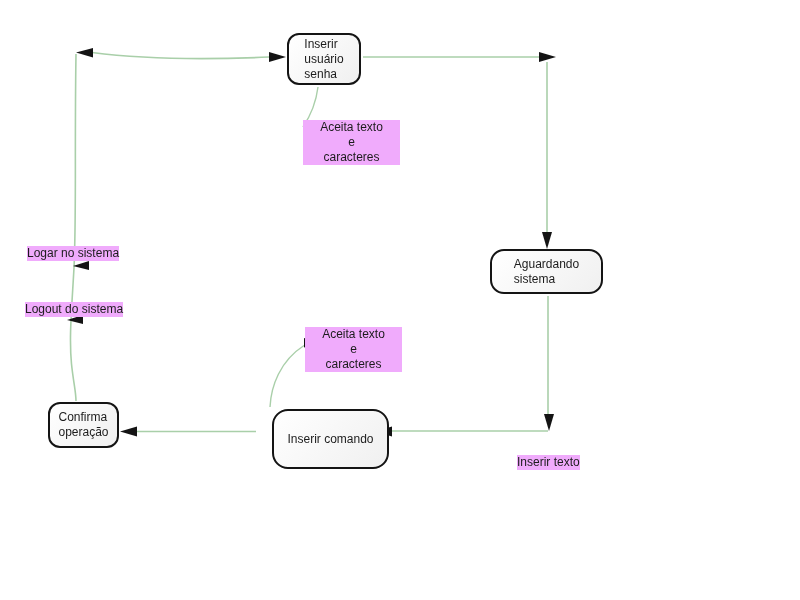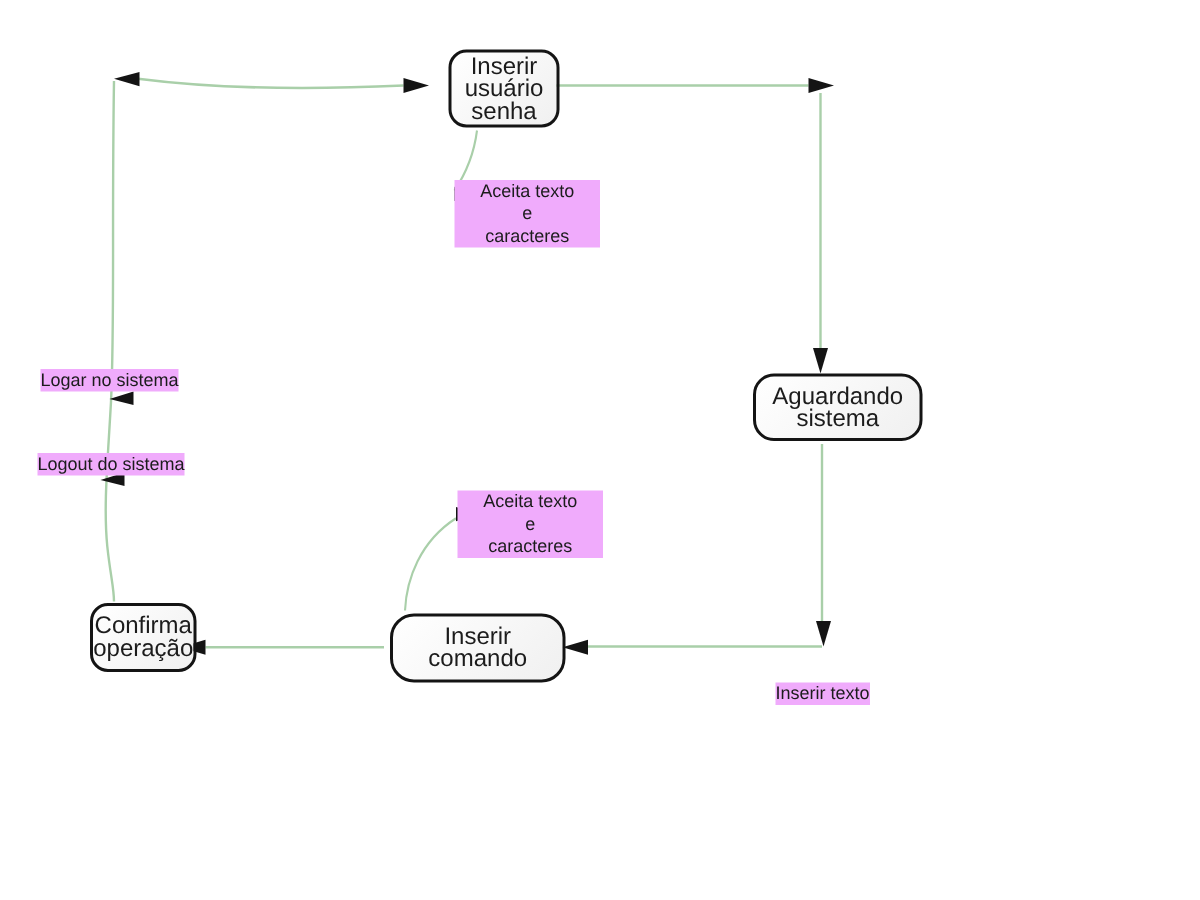--- a/index.html
+++ b/index.html
@@ -24,41 +24,40 @@
     height: 600px;
   }
   .node {
     position: absolute;
     box-sizing: border-box;
     border: 2px solid var(--node-border, #141414);
     background: linear-gradient(135deg, var(--fill1, #ffffff) 0%, var(--fill2, #f1f1f1) 100%);
     display: flex;
     align-items: center;
     justify-content: center;
-    text-align: center;
+    text-align: left;
     white-space: pre-line;
-    font-size: 16px;
+    font-size: 12px;
     line-height: 15px;
     color: var(--text, #1c1c1c);
-    margin-left: 12px;
   }
   .edge-label {
     position: absolute;
     font-size: 12px;
     line-height: 15px;
     background: #f0abfc;
     color: var(--text, #1c1c1c);
     white-space: pre-line;
   }
   .edge-label.center {
     text-align: center;
   }
   #node-inserir-usuario-senha { left: 287px; top: 33px;  width: 74px;  height: 52px; border-radius: 12px; }
   #node-aguardando-comando    { left: 490px; top: 249px; width: 113px; height: 45px; border-radius: 14px; }
-  #node-inserir-comando       { left: 248px; top: 409px; width: 117px; height: 46px; border-radius: 16px; }
+  #node-inserir-comando       { left: 272px; top: 409px; width: 117px; height: 60px; border-radius: 16px; }
   #node-confirma-operacao     { left: 48px;  top: 402px; width: 71px;  height: 46px; border-radius: 12px; }
 
   #label-aceita-top    { left: 303px; top: 120px; width: 97px; }
   #label-logar         { left: 27px;  top: 246px; text-align: center; }
   #label-logout        { left: 25px;  top: 302px; }
   #label-aceita-bottom { left: 305px; top: 327px; width: 97px; }
   #label-inserir-texto { left: 517px; top: 436px; margin-top: 19px; }
 </style>
 </head>
 <body>

